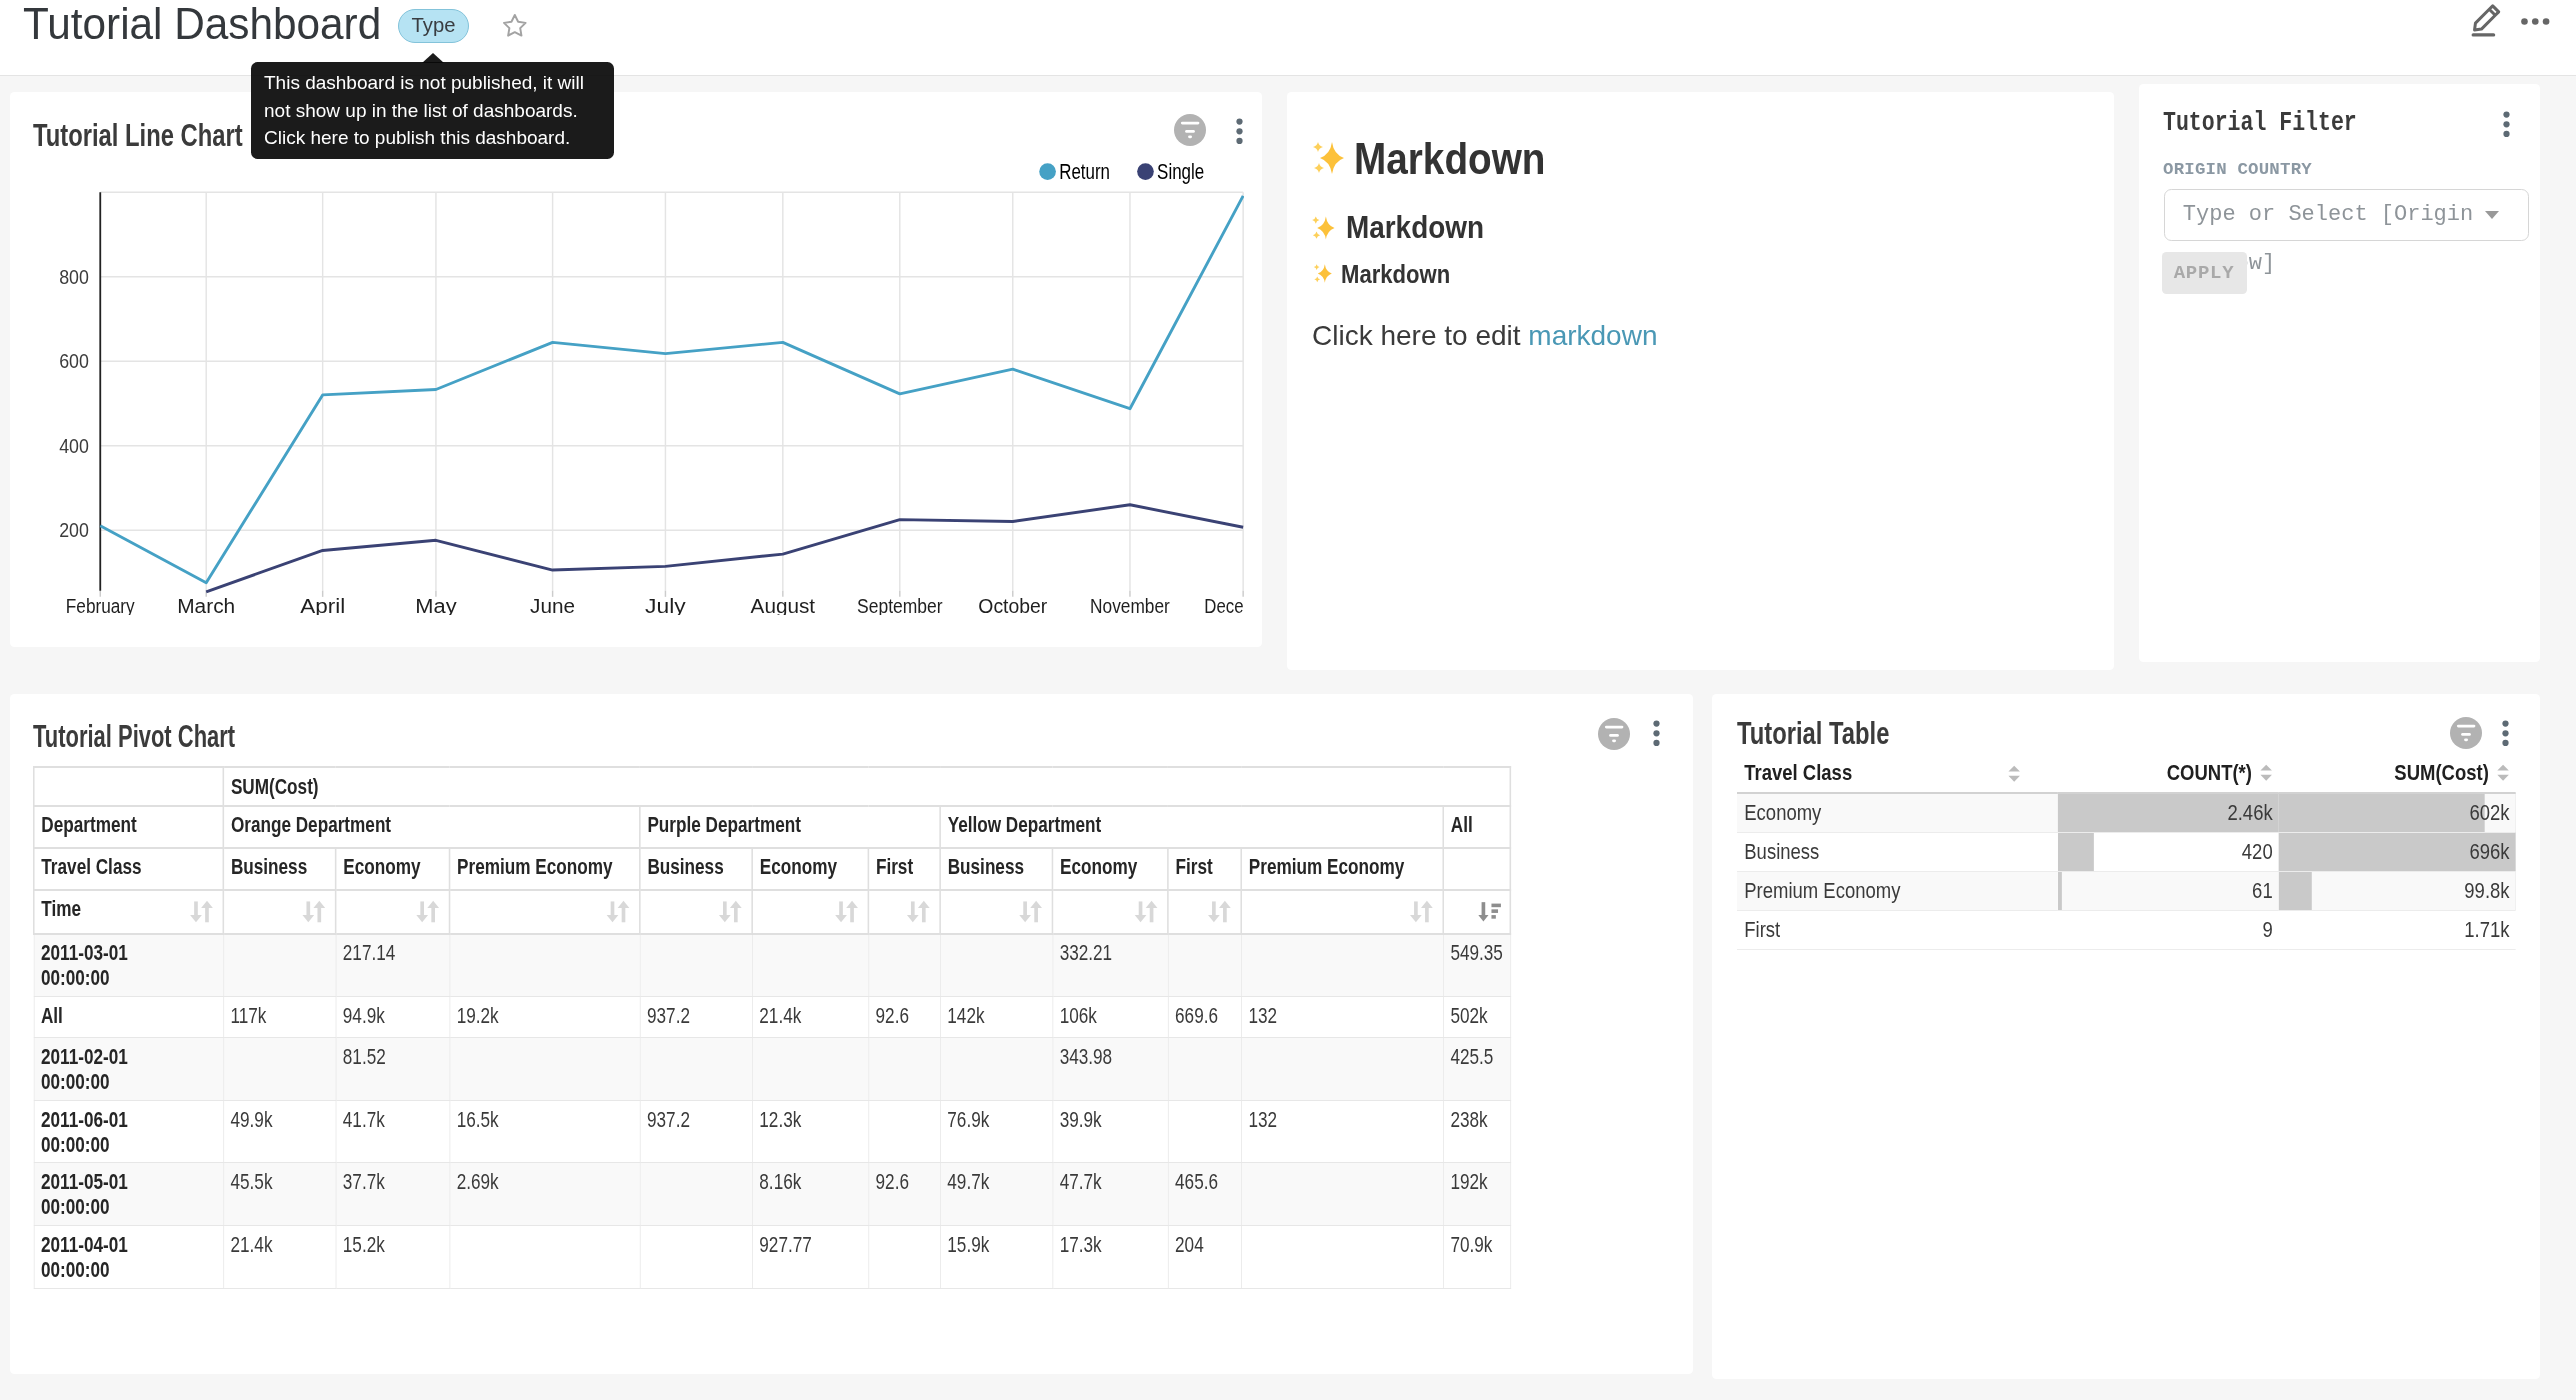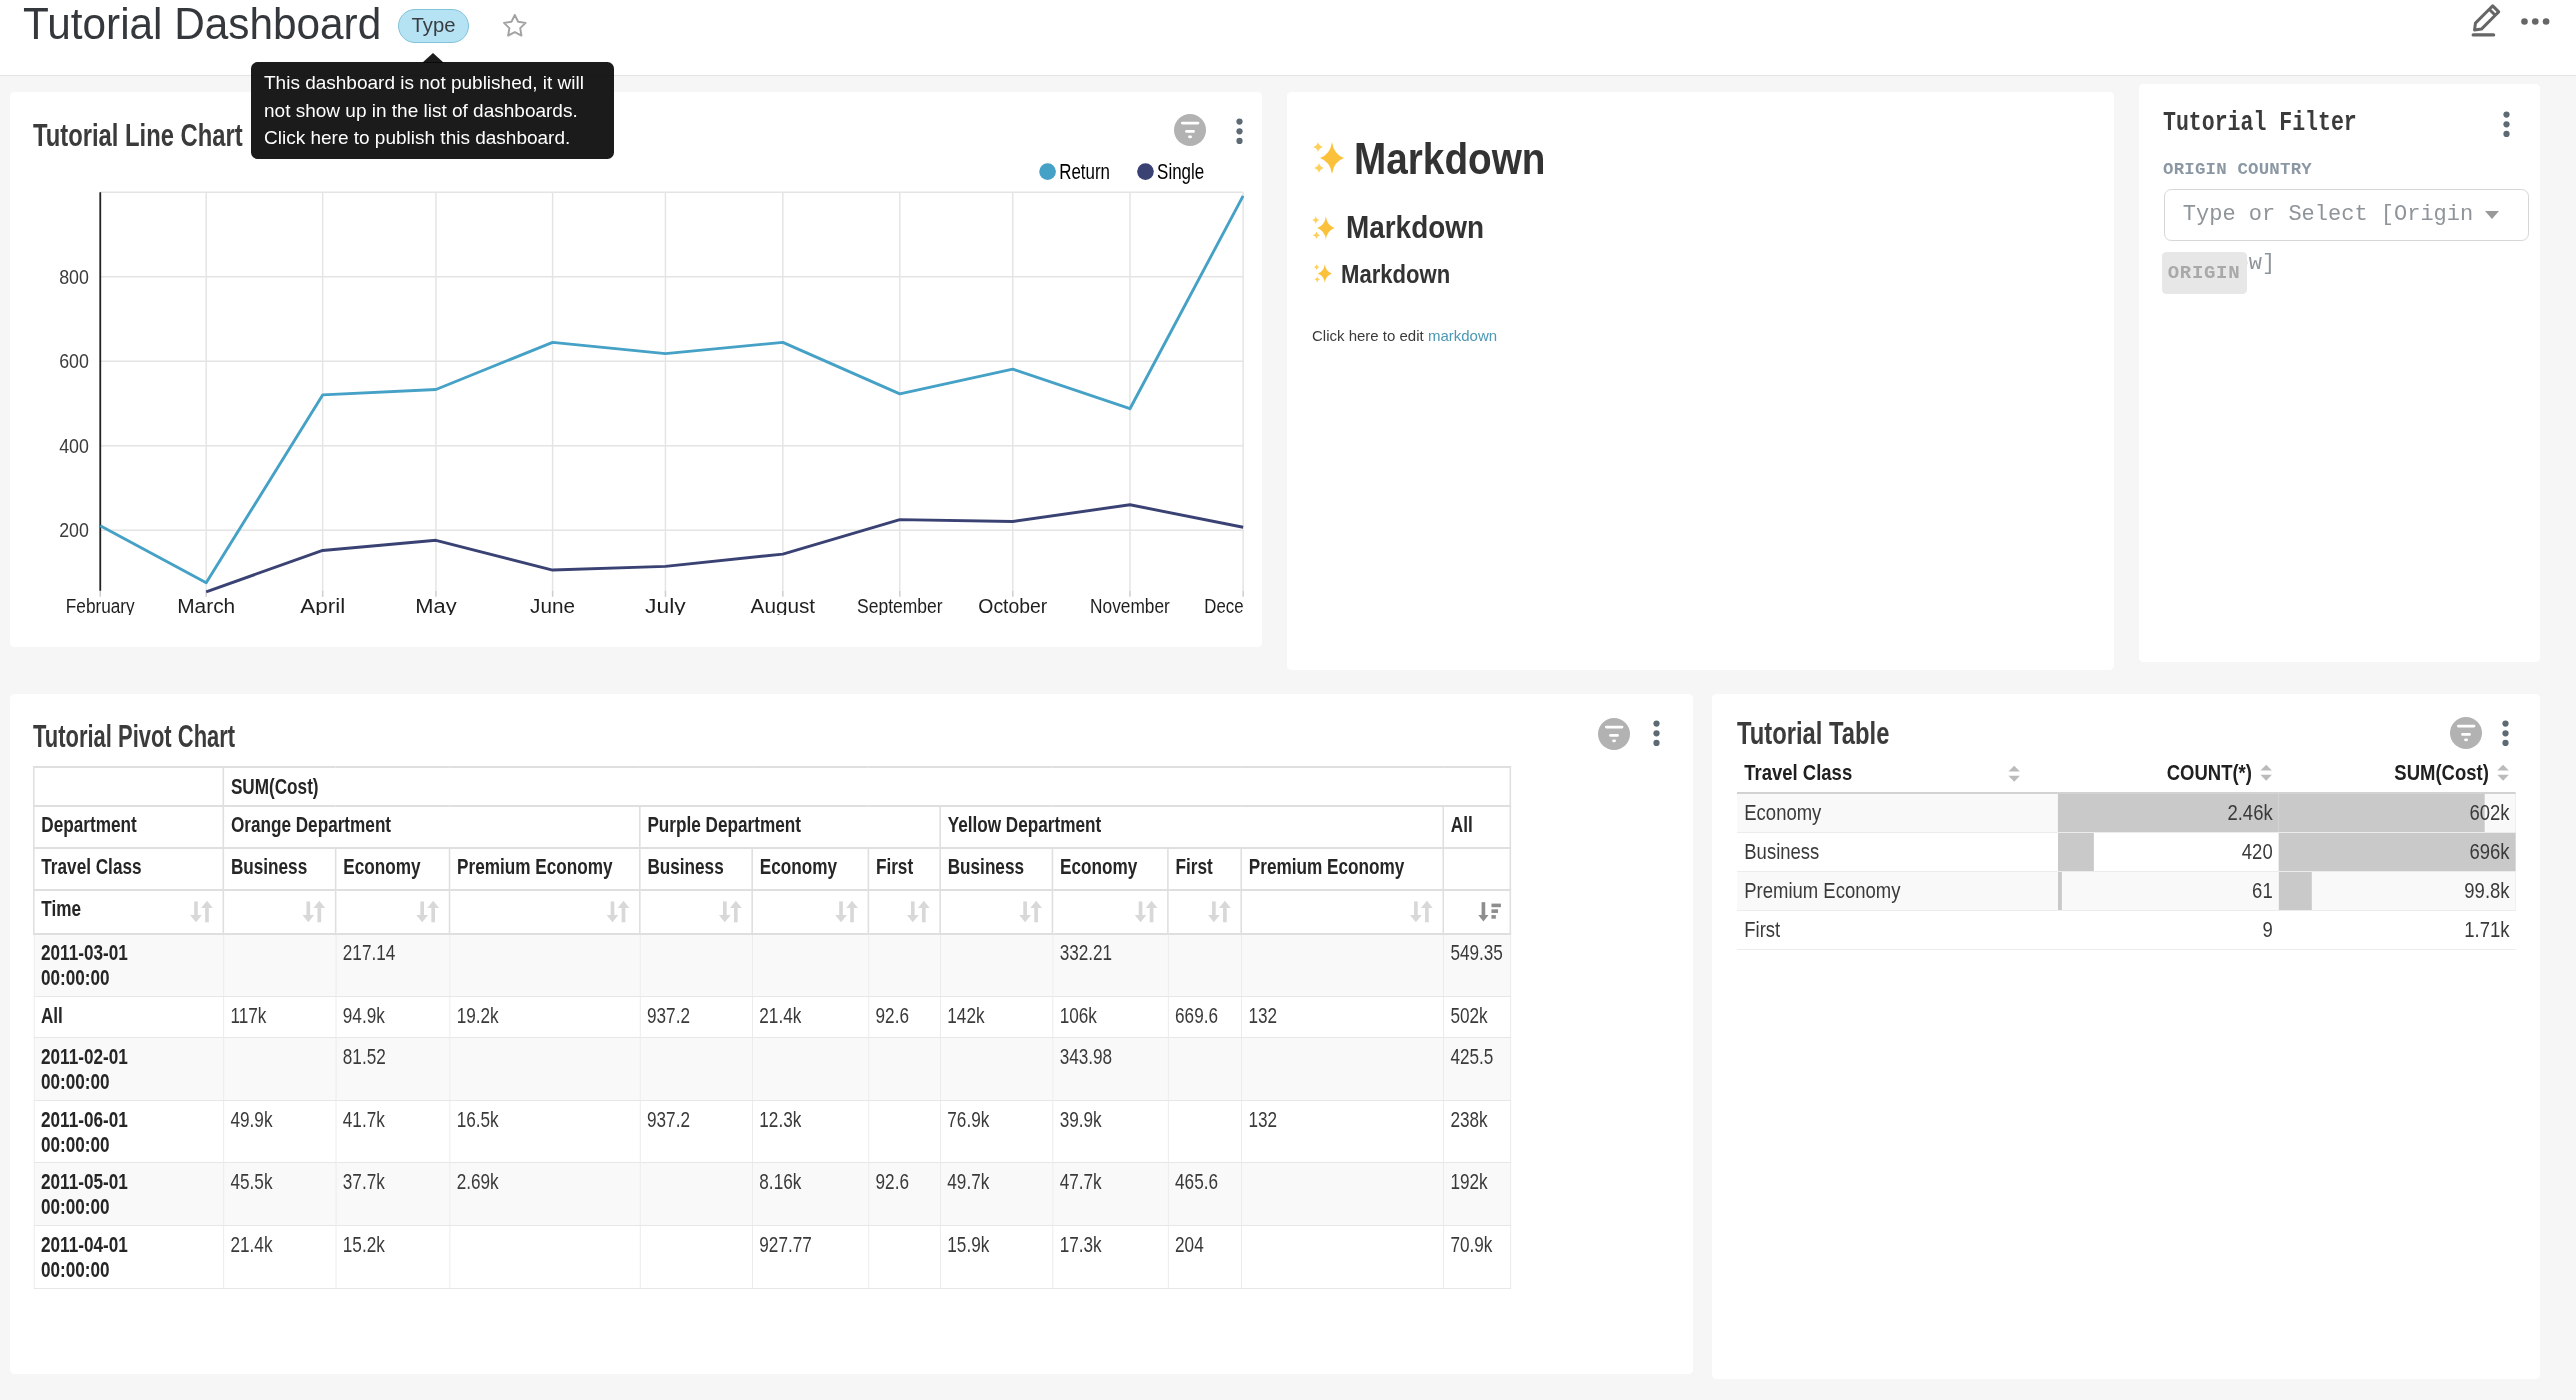--- a/index.html
+++ b/index.html
@@ -131,36 +131,36 @@
       <path d="M8,2 Q8.9,6.1 13,7 Q8.9,7.9 8,12 Q7.1,7.9 3,7 Q7.1,6.1 8,2 Z" fill="#fdd05a"></path>
       <path d="M9,23 Q9.9,27.1 14,28 Q9.9,28.9 9,33 Q8.1,28.9 4,28 Q8.1,27.1 9,23 Z" fill="#fdd05a"></path>
     </svg>
   <div style="position:absolute;left:59px;top:120px;font-size:31px;font-weight:700;color:#333;line-height:31px;transform:scaleX(0.9);transform-origin:0 0;">Markdown</div>
   <svg style="position:absolute;left:25px;top:171px" width="21" height="21" viewBox="0 0 36 36">
       <path d="M22,2 Q23.7,14.3 34,18 Q23.7,21.7 22,34 Q20.3,21.7 10,18 Q20.3,14.3 22,2 Z" fill="#fcc13a"></path>
       <path d="M8,2 Q8.9,6.1 13,7 Q8.9,7.9 8,12 Q7.1,7.9 3,7 Q7.1,6.1 8,2 Z" fill="#fdd05a"></path>
       <path d="M9,23 Q9.9,27.1 14,28 Q9.9,28.9 9,33 Q8.1,28.9 4,28 Q8.1,27.1 9,23 Z" fill="#fdd05a"></path>
     </svg>
   <div style="position:absolute;left:54px;top:169px;font-size:26px;font-weight:700;color:#333;line-height:26px;transform:scaleX(0.85);transform-origin:0 0;">Markdown</div>
-  <div style="position:absolute;left:25px;top:233px;font-size:15px;color:#3a3a3a;line-height:22px;">Click here to edit <span style="color:#4a98b5">markdown</span></div>
+  <div style="position:absolute;left:25px;top:233px;font-size:28px;color:#3a3a3a;line-height:22px;">Click here to edit <span style="color:#4a98b5">markdown</span></div>
 </div>
 
 <div class="card cardC">
   <div class="ctitle" style="left:24px;top:22.5px;font-size:27.6px;">Tutorial Filter</div>
   <svg style="position:absolute;left:361px;top:24px" width="13" height="32" viewBox="0 0 18 44">
       <circle cx="9" cy="9" r="4.3" fill="#5d6a74"></circle>
       <circle cx="9" cy="22.4" r="4.3" fill="#5d6a74"></circle>
       <circle cx="9" cy="35.8" r="4.3" fill="#5d6a74"></circle>
     </svg>
   <div style="position:absolute;left:24px;top:76px;font-size:17.4px;font-weight:700;color:#8b98a3;letter-spacing:0.2px;">ORIGIN COUNTRY</div>
   <div style="position:absolute;left:25.4px;top:105px;width:365px;height:52px;border:1.5px solid #d6d6d6;border-radius:7.3px;background:#fff;">
     <div style="position:absolute;left:17.4px;top:0;font-size:22px;color:#8e9499;line-height:49px;">Type or Select [Origin Yellow]</div>
     <div style="position:absolute;right:29px;top:21px;width:0;height:0;border-left:7.3px solid transparent;border-right:7.3px solid transparent;border-top:8.7px solid #999999;"></div>
   </div>
-  <div style="position:absolute;left:22.5px;top:168px;width:85px;height:42px;background:#e7e7e7;border-radius:4.4px;color:#a9a9a9;font-size:19px;font-weight:700;letter-spacing:0.7px;text-align:center;line-height:42px;">ORIGIN</div>
+  <div style="position:absolute;left:22.5px;top:168px;width:85px;height:42px;background:#e7e7e7;border-radius:4.4px;color:#a9a9a9;font-size:19px;font-weight:700;letter-spacing:0.7px;text-align:center;line-height:42px;">APPLY</div>
 </div>
 
 <div class="card cardD">
   <div class="ctitle" style="left:23px;top:25px;transform:scaleX(0.72);">Tutorial Pivot Chart</div>
   <svg style="position:absolute;left:1588px;top:24px" width="32" height="32" viewBox="0 0 44 44">
       <circle cx="22" cy="22" r="22" fill="#b2b2b2"></circle>
       <rect x="9.5" y="10.5" width="25.4" height="3.8" rx="1.9" fill="#fff"></rect>
       <rect x="15.3" y="22" width="13.4" height="3.8" rx="1.9" fill="#fff"></rect>
       <rect x="19.4" y="29.5" width="5.4" height="3.8" rx="1.9" fill="#fff"></rect>
     </svg>

